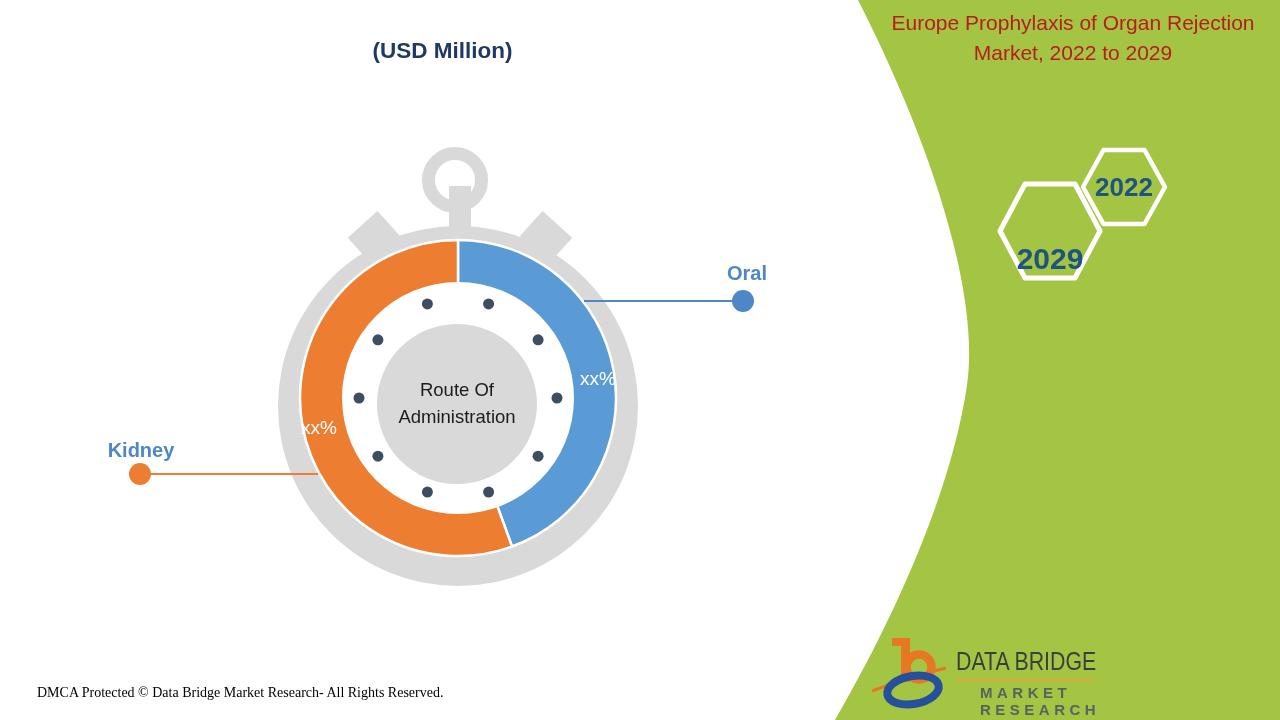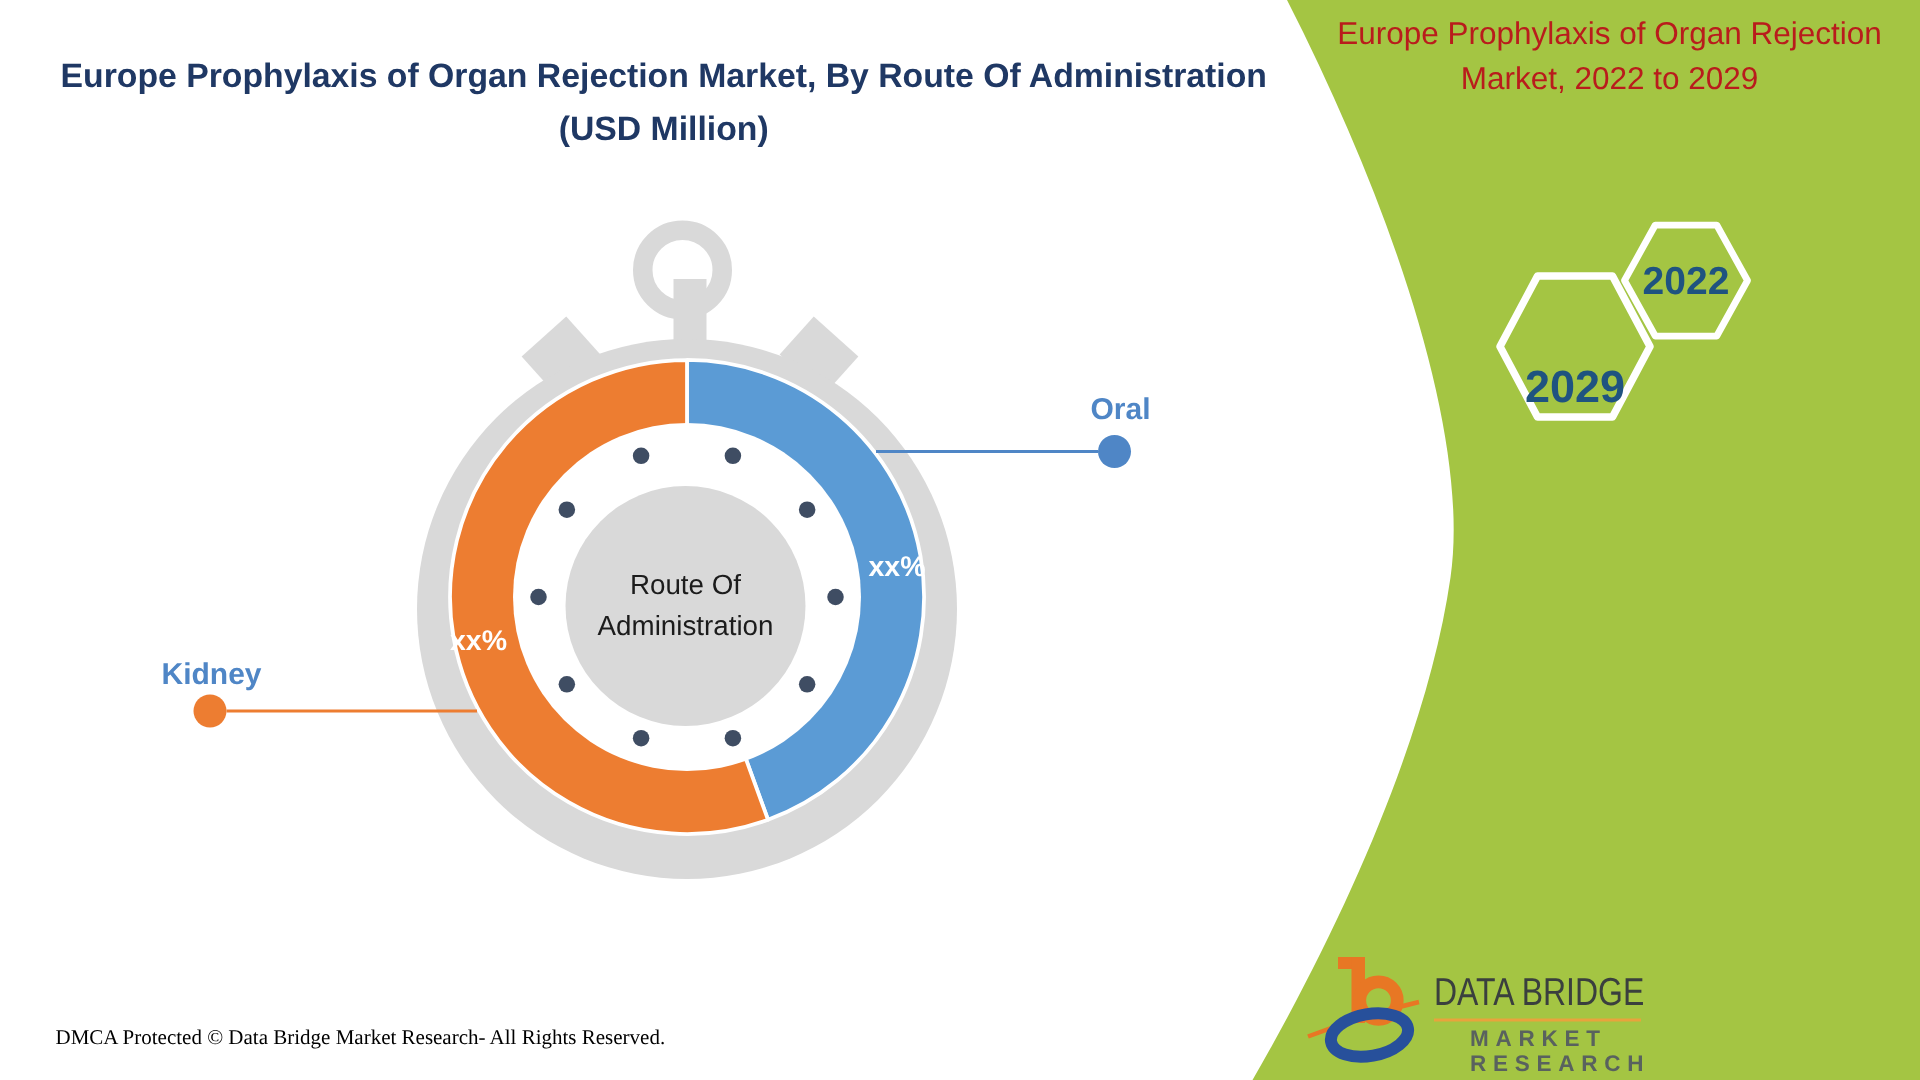--- a/index.html
+++ b/index.html
@@ -11,21 +11,21 @@
               font-weight:600;color:#1F3864;}
   #panel-title{left:866px;top:8px;width:414px;font-size:21px;line-height:1.45;
                font-weight:400;color:#b91c1c;}
   .year-label{color:#1F5380;font-weight:600;}
   #year-2029{left:1000px;top:214px;width:100px;font-size:30px;margin-top:28px;}
   #year-2022{left:1083px;top:172px;width:82px;font-size:26px;}
   #brand-name{left:984px;top:312px;width:282px;font-size:23px;line-height:1.4;
               font-weight:500;color:#2E74B5;}
   #center-label{left:372px;top:377px;width:170px;font-size:18.5px;line-height:1.45;
                 color:#1c1c1c;}
-  .pct{width:60px;font-size:19px;font-weight:700;color:#ffffff;}
+  .pct{width:60px;font-size:19px;font-weight:400;color:#ffffff;}
   #pct-oral{left:568px;top:368px;}
   #pct-kidney{left:289px;top:417px;}
   .callout-label{font-size:20px;font-weight:600;color:#4F86C6;}
   #oral-label{left:712px;top:262px;width:70px;}
   #kidney-label{left:103px;top:439px;width:76px;}
   .footer-text{top:685px;font-family:"Liberation Serif",serif;font-size:14px;color:#000;}
   #footer-dmca{left:37px;}
   #footer-source{left:459px;}
   #logo-name{left:956px;top:646px;width:200px;font-size:26px;font-weight:400;
              color:#3A3F3E;letter-spacing:0px;transform:scaleX(0.82);transform-origin:left top;}
@@ -87,21 +87,20 @@
     <g>
       <rect x="892" y="638" width="12" height="8" fill="#E87724"></rect>
       <rect x="901" y="638" width="9" height="44" fill="#E87724"></rect>
       <circle cx="919" cy="667" r="12.5" fill="none" stroke="#E87724" stroke-width="8.5"></circle>
       <path d="M 872 691 Q 912 676 946 668" fill="none" stroke="#E87724" stroke-width="3"></path>
       <ellipse cx="913" cy="690" rx="26" ry="14" transform="rotate(-10 913 690)" fill="none" stroke="#27509B" stroke-width="8"></ellipse>
     </g>
   </svg>
 
   <div id="main-title" class="abs ctr">
-    <div>Europe Prophylaxis of Organ Rejection Market, By Route Of Administration</div>
     <div>(USD Million)</div>
   </div>
 
   <div id="panel-title" class="abs ctr">Europe Prophylaxis of Organ Rejection Market, 2022 to 2029</div>
 
   <div id="year-2029" class="abs ctr year-label">2029</div>
   <div id="year-2022" class="abs ctr year-label">2022</div>
 
 
   <div id="center-label" class="abs ctr">Route Of Administration</div>

